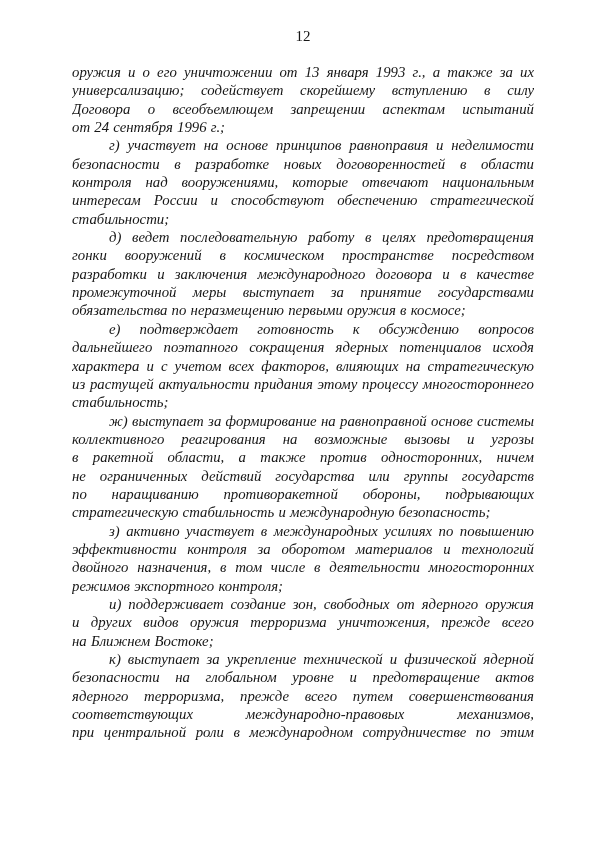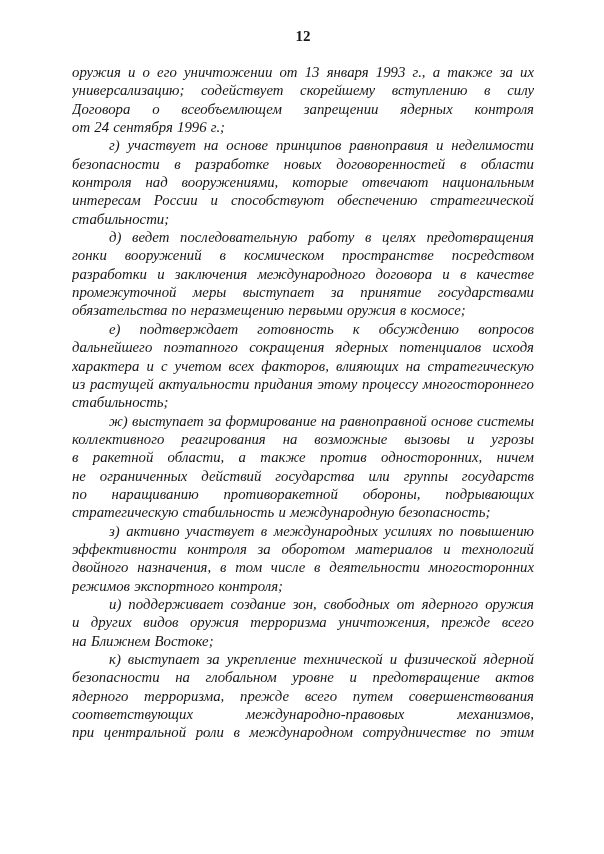--- a/index.html
+++ b/index.html
@@ -17,21 +17,20 @@
     overflow: hidden;
   }
   .page-number {
     position: absolute;
     top: 27px;
     left: 72px;
     width: 462px;
     text-align: center;
     font-size: 15px;
     line-height: 18px;
-    font-weight: bold;
   }
   .text-block {
     position: absolute;
     top: 63px;
     left: 72px;
     width: 462px;
     font-size: 14.8px;
   }
   .paragraph {
     margin: 0;
@@ -57,21 +56,21 @@
 </style>
 </head>
 <body>
 
 <div class="page">
   <div class="page-number">12</div>
   <div class="text-block">
       <div class="paragraph">
         <div class="line">оружия и о его уничтожении от 13 января 1993 г., а также за их</div>
         <div class="line">универсализацию; содействует скорейшему вступлению в силу</div>
-        <div class="line">Договора о всеобъемлющем запрещении ядерных контроля</div>
+        <div class="line">Договора о всеобъемлющем запрещении аспектам испытаний</div>
         <div class="line last">от 24 сентября 1996 г.;</div>
       </div>
       <div class="paragraph">
         <div class="line indent">г) участвует на основе принципов равноправия и неделимости</div>
         <div class="line">безопасности в разработке новых договоренностей в области</div>
         <div class="line">контроля над вооружениями, которые отвечают национальным</div>
         <div class="line">интересам России и способствуют обеспечению стратегической</div>
         <div class="line last">стабильности;</div>
       </div>
       <div class="paragraph">

